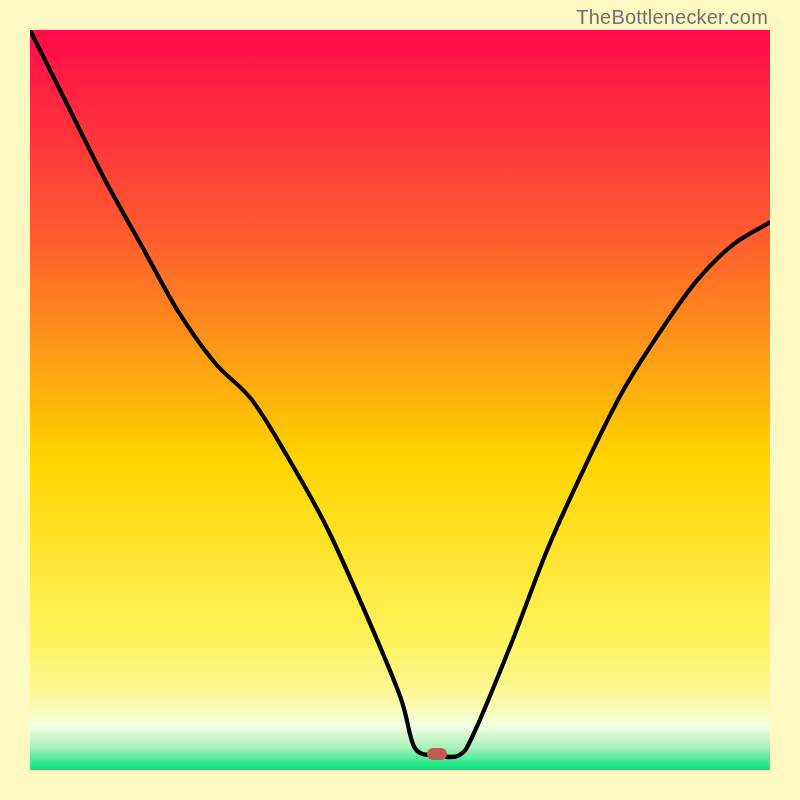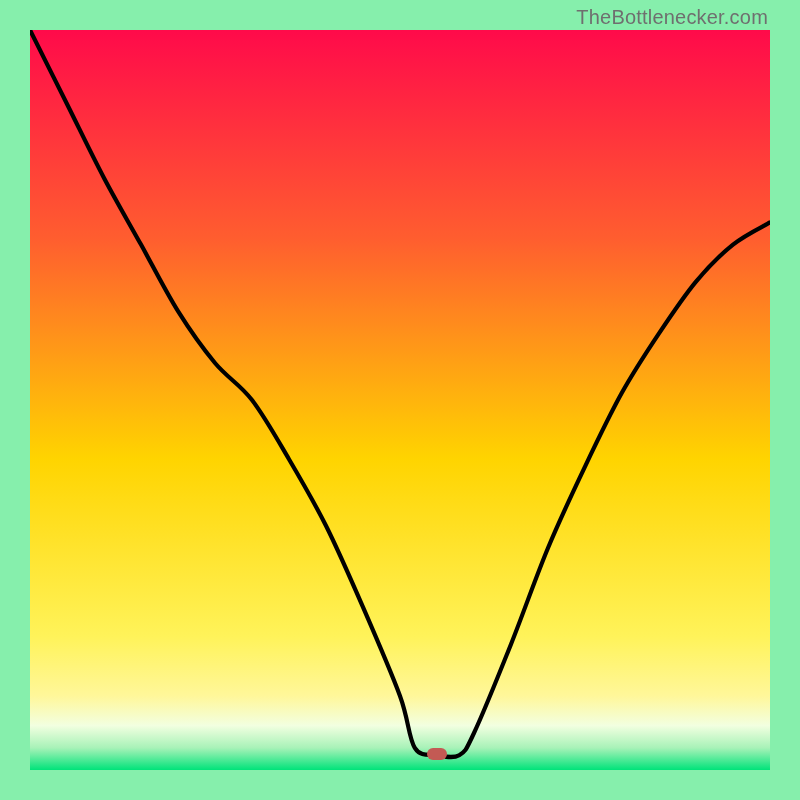--- a/index.html
+++ b/index.html
@@ -8,21 +8,21 @@
     width: 800px;
     height: 800px;
     background: #000;
     overflow: hidden;
     font-family: Arial, Helvetica, sans-serif;
   }
   .frame {
     position: relative;
     width: 800px;
     height: 800px;
-    background: #86efac;
+    background: #fef9c3;
   }
   .plot-area {
     position: absolute;
     left: 30px;
     top: 30px;
     width: 740px;
     height: 740px;
     overflow: hidden;
   }
   .gradient-bg {

